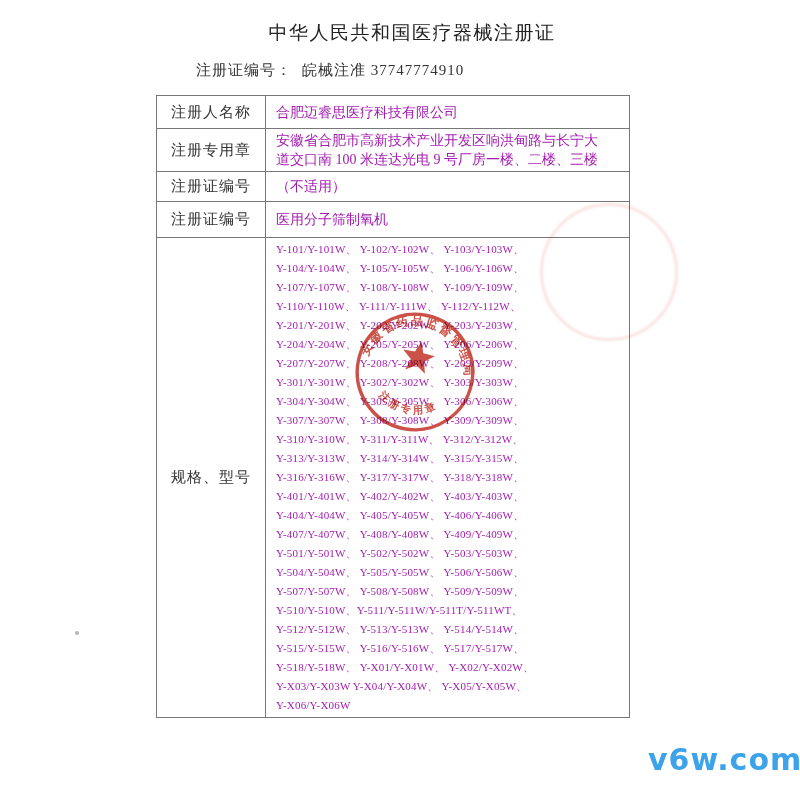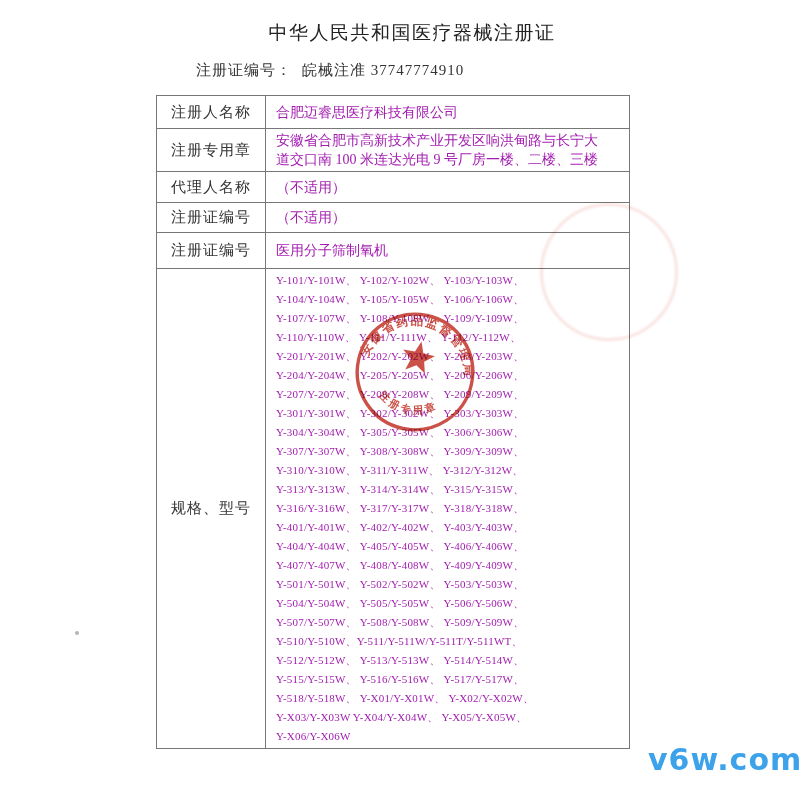--- a/index.html
+++ b/index.html
@@ -96,24 +96,20 @@
     <tbody>
       <tr class="r1" style="height:33px">
         <th>注册人名称</th>
         <td>合肥迈睿思医疗科技有限公司</td>
       </tr>
       <tr class="r3" style="height:42px">
         <th>注册专用章</th>
         <td>安徽省合肥市高新技术产业开发区响洪甸路与长宁大
 道交口南 100 米连达光电 9 号厂房一楼、二楼、三楼</td>
       </tr>
-      <tr class="r4" style="height:31px">
-        <th>代理人名称</th>
-        <td>（不适用）</td>
-      </tr>
       <tr class="r5" style="height:30px">
         <th>注册证编号</th>
         <td>（不适用）</td>
       </tr>
       <tr class="r6" style="height:36px">
         <th>注册证编号</th>
         <td>医用分子筛制氧机</td>
       </tr>
       <tr class="r-spec" style="height:422px">
         <th>规格、型号</th>

